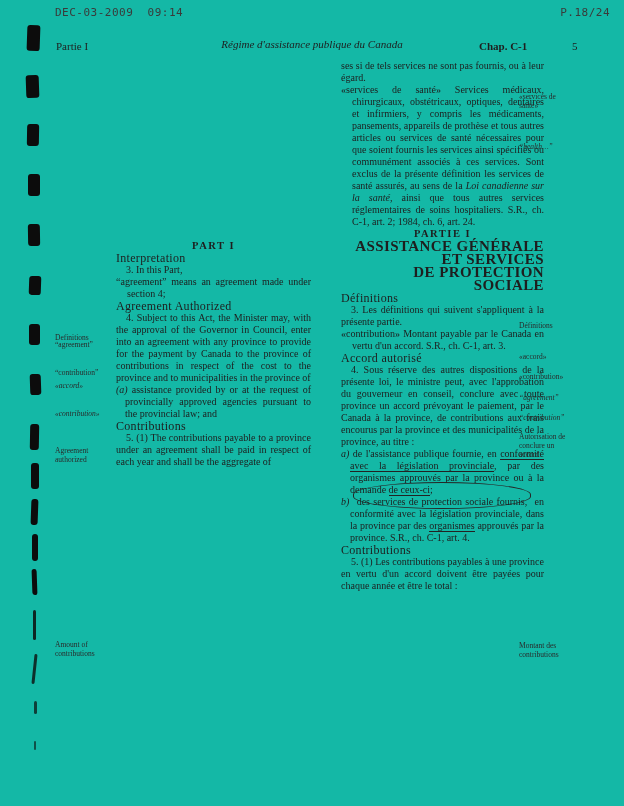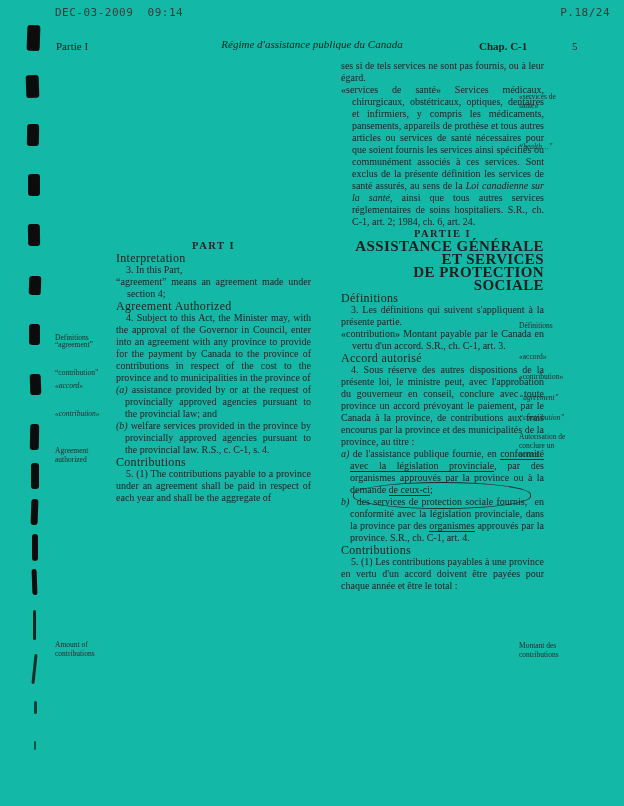--- a/index.html
+++ b/index.html
@@ -91,21 +91,20 @@
   </div>
 
   <div class="col col-en">
     <p class="part-head">PART I</p>
     <p class="ital-head mt13">Interpretation</p>
     <p class="para mt12">3. In this Part,</p>
     <p class="hang mt5">“agreement” means an agreement made under section 4;</p>
     <p class="ital-head mt16">Agreement Authorized</p>
     <p class="para mt10">4. Subject to this Act, the Minister may, with the approval of the Governor in Council, enter into an agreement with any province to provide for the payment by Canada to the province of contributions in respect of the cost to the province and to municipalities in the province of</p>
     <p class="clause mt2"><span class="cl-label">(a)</span> <span>assistance provided by or at the request of provincially approved agencies pursuant to the provincial law; and</span></p>
-    <p class="clause mt2"><span class="cl-label">(b)</span> <span>welfare services provided in the province by provincially approved agencies pursuant to the provincial law. R.S., c. C-1, s. 4.</span></p>
     <p class="ital-head mt22">Contributions</p>
     <p class="para mt10">5. (1) The contributions payable to a province under an agreement shall be paid in respect of each year and shall be the aggregate of</p>
   </div>
 
   <div class="col col-fr">
     <p>ses si de tels services ne sont pas fournis, ou à leur égard.</p>
     <p class="hang mt9"><span>«services de santé» Services médicaux, chirurgicaux, obstétricaux, optiques, dentaires et infirmiers, y compris les médicaments, pansements, appareils de prothèse et tous autres articles ou services de santé nécessaires pour que soient fournis les services ainsi spécifiés ou communément associés à ces services. Sont exclus de la présente définition les services de santé assurés, au sens de la </span><span class="bk-title">Loi canadienne sur la santé</span><span>, ainsi que tous autres services réglementaires de soins hospitaliers. S.R., ch. C-1, art. 2; 1984, ch. 6, art. 24.</span></p>
     <p class="part-head mt14">PARTIE I</p>
     <p class="sec-head mt9">ASSISTANCE GÉNÉRALE ET SERVICES
 DE PROTECTION SOCIALE</p>

